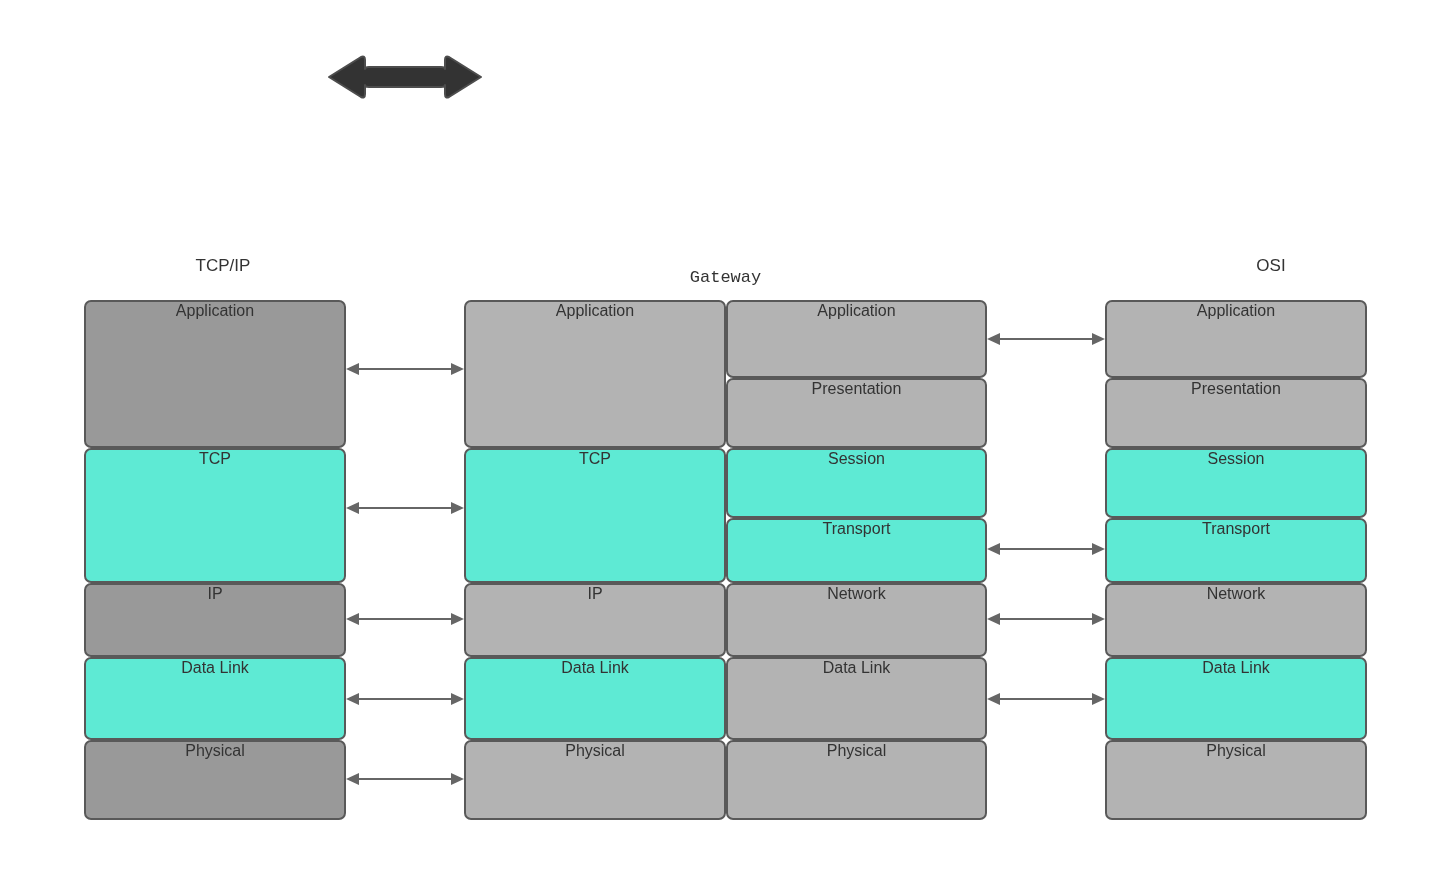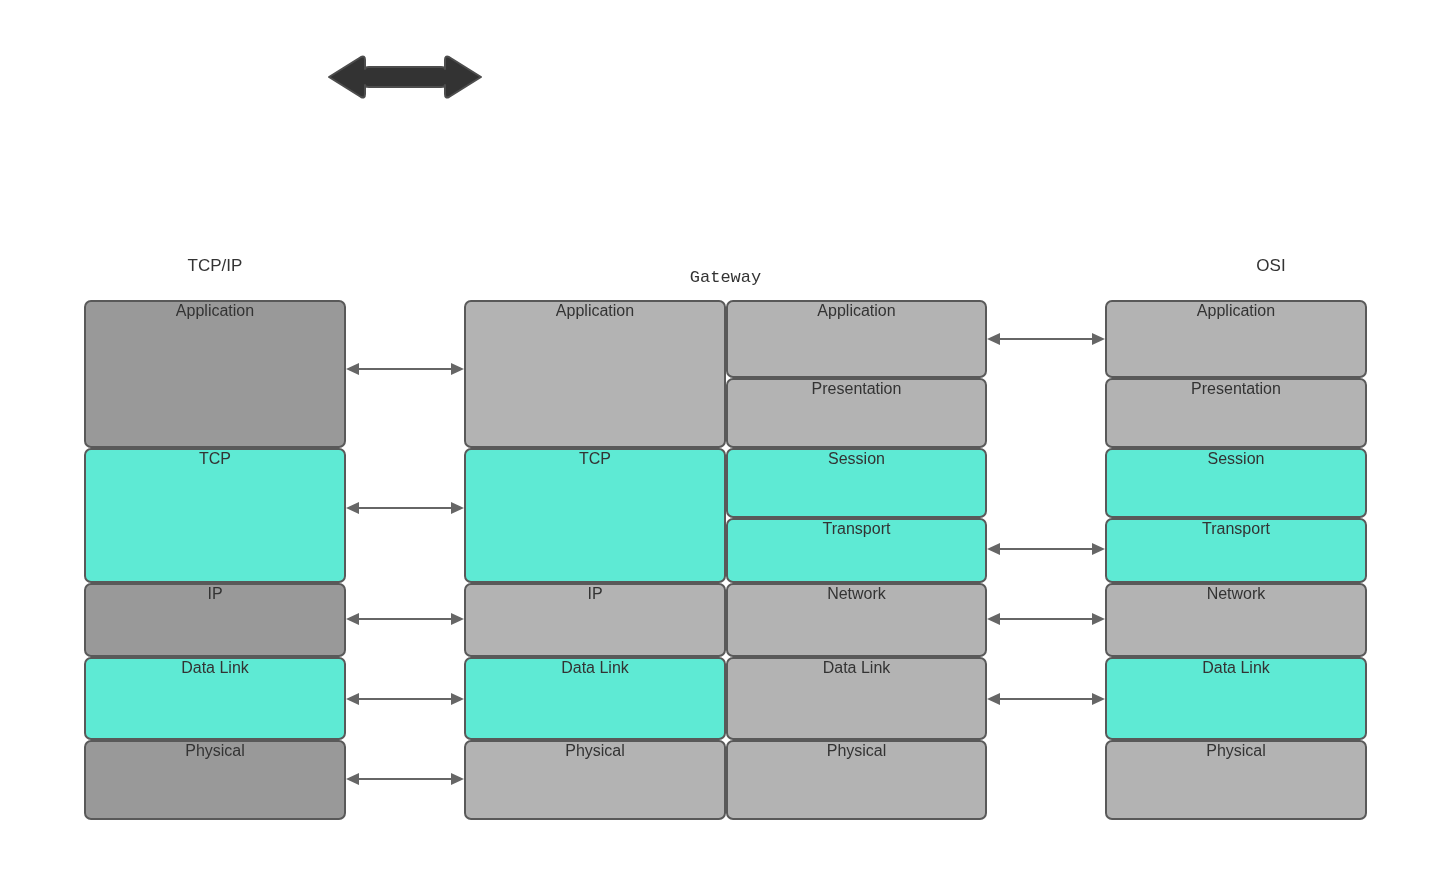--- a/index.html
+++ b/index.html
@@ -27,21 +27,21 @@
   .big-arrow svg { display: block; width: 100%; height: 100%; }
 
   
   .col-title {
     position: absolute;
     font-size: 17px;
     color: #333333;
     text-align: center;
     white-space: nowrap;
   }
-  #title-tcpip   { left: 84px;  top: 256px; width: 262px; }
+  #title-tcpip   { left: 92px;  top: 256px; width: 262px; }
   #title-gateway { left: 464px; top: 268px; width: 523px; font-family: Liberation Mono, monospace; }
   #title-osi     { left: 1140px;top: 256px; width: 262px; }
 
   
   .layer {
     position: absolute;
     box-sizing: border-box;
     border: 2px solid #595959;
     border-radius: 7px;
     display: flex;

